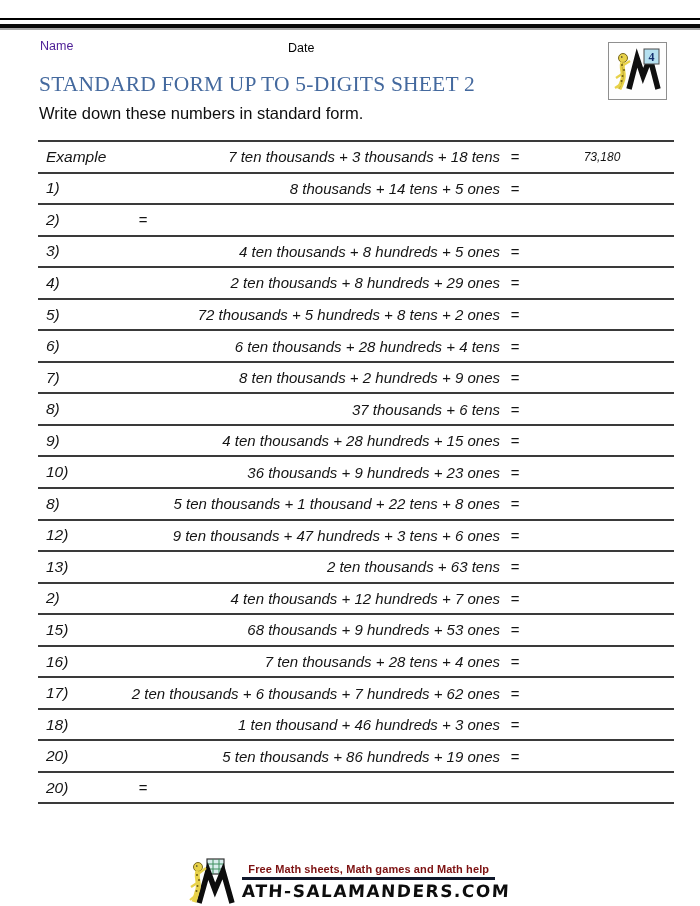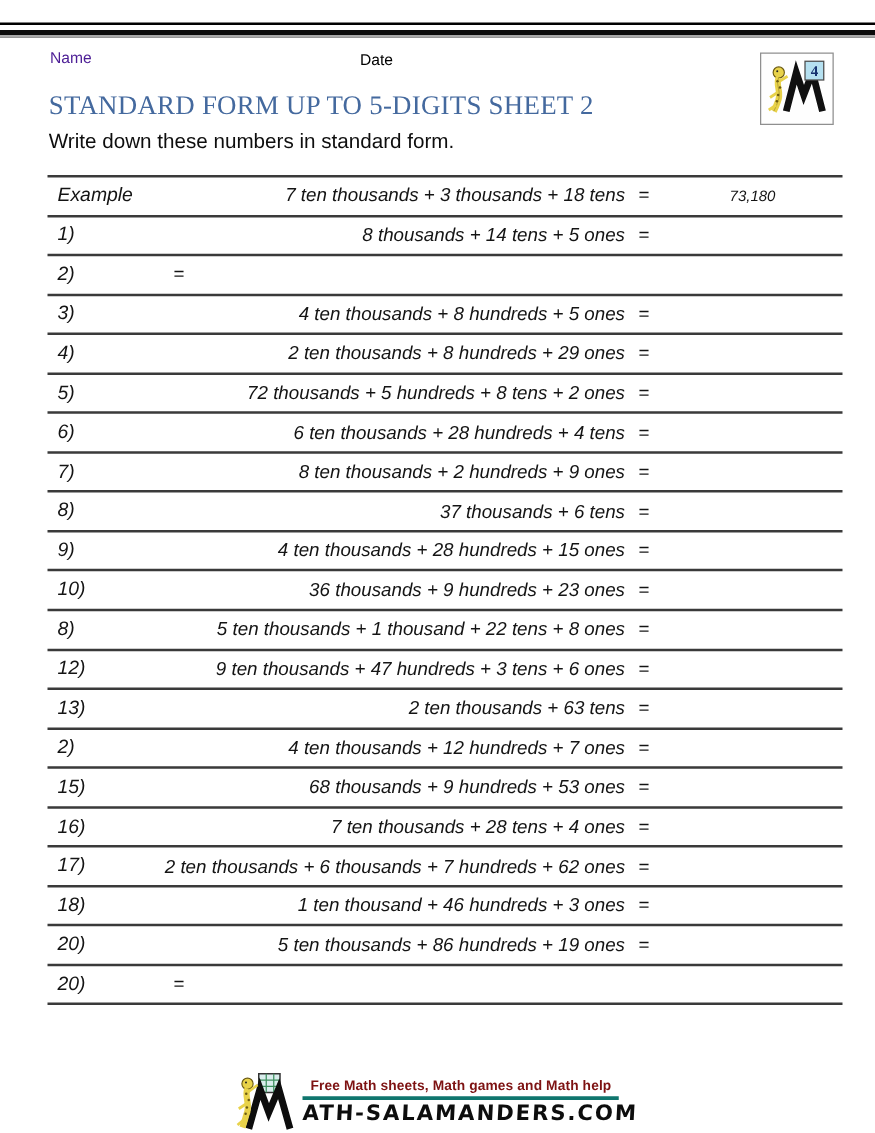--- a/index.html
+++ b/index.html
@@ -43,21 +43,21 @@
   .cell-eq    { width:30px; text-align:center; }
   .cell-ans   { width:144px; text-align:center; font-size:12px; }
 
   .footer {
     position:absolute; left:0; right:0; bottom:1px; height:48px;
     display:flex; align-items:flex-end; justify-content:center; gap:1px;
   }
   .footer-text { display:flex; flex-direction:column; align-items:flex-start; padding-bottom:4px; }
   .tagline {
     font-size:11px; font-weight:bold; color:#7d1212; letter-spacing:0.1px;
-    padding:0 6px 2px 6px; border-bottom:3px solid #0f766e; white-space:nowrap;
+    padding:0 6px 2px 6px; border-bottom:3px solid #0f172a; white-space:nowrap;
   }
   .sitename {
     margin-top:1px; font-size:17px; font-weight:bold; color:#0d0d0d;
     letter-spacing:1.5px; transform:skewX(-3deg); white-space:nowrap;
     font-family:"DejaVu Sans", sans-serif;
   }
 </style>
 </head>
 <body>
 

